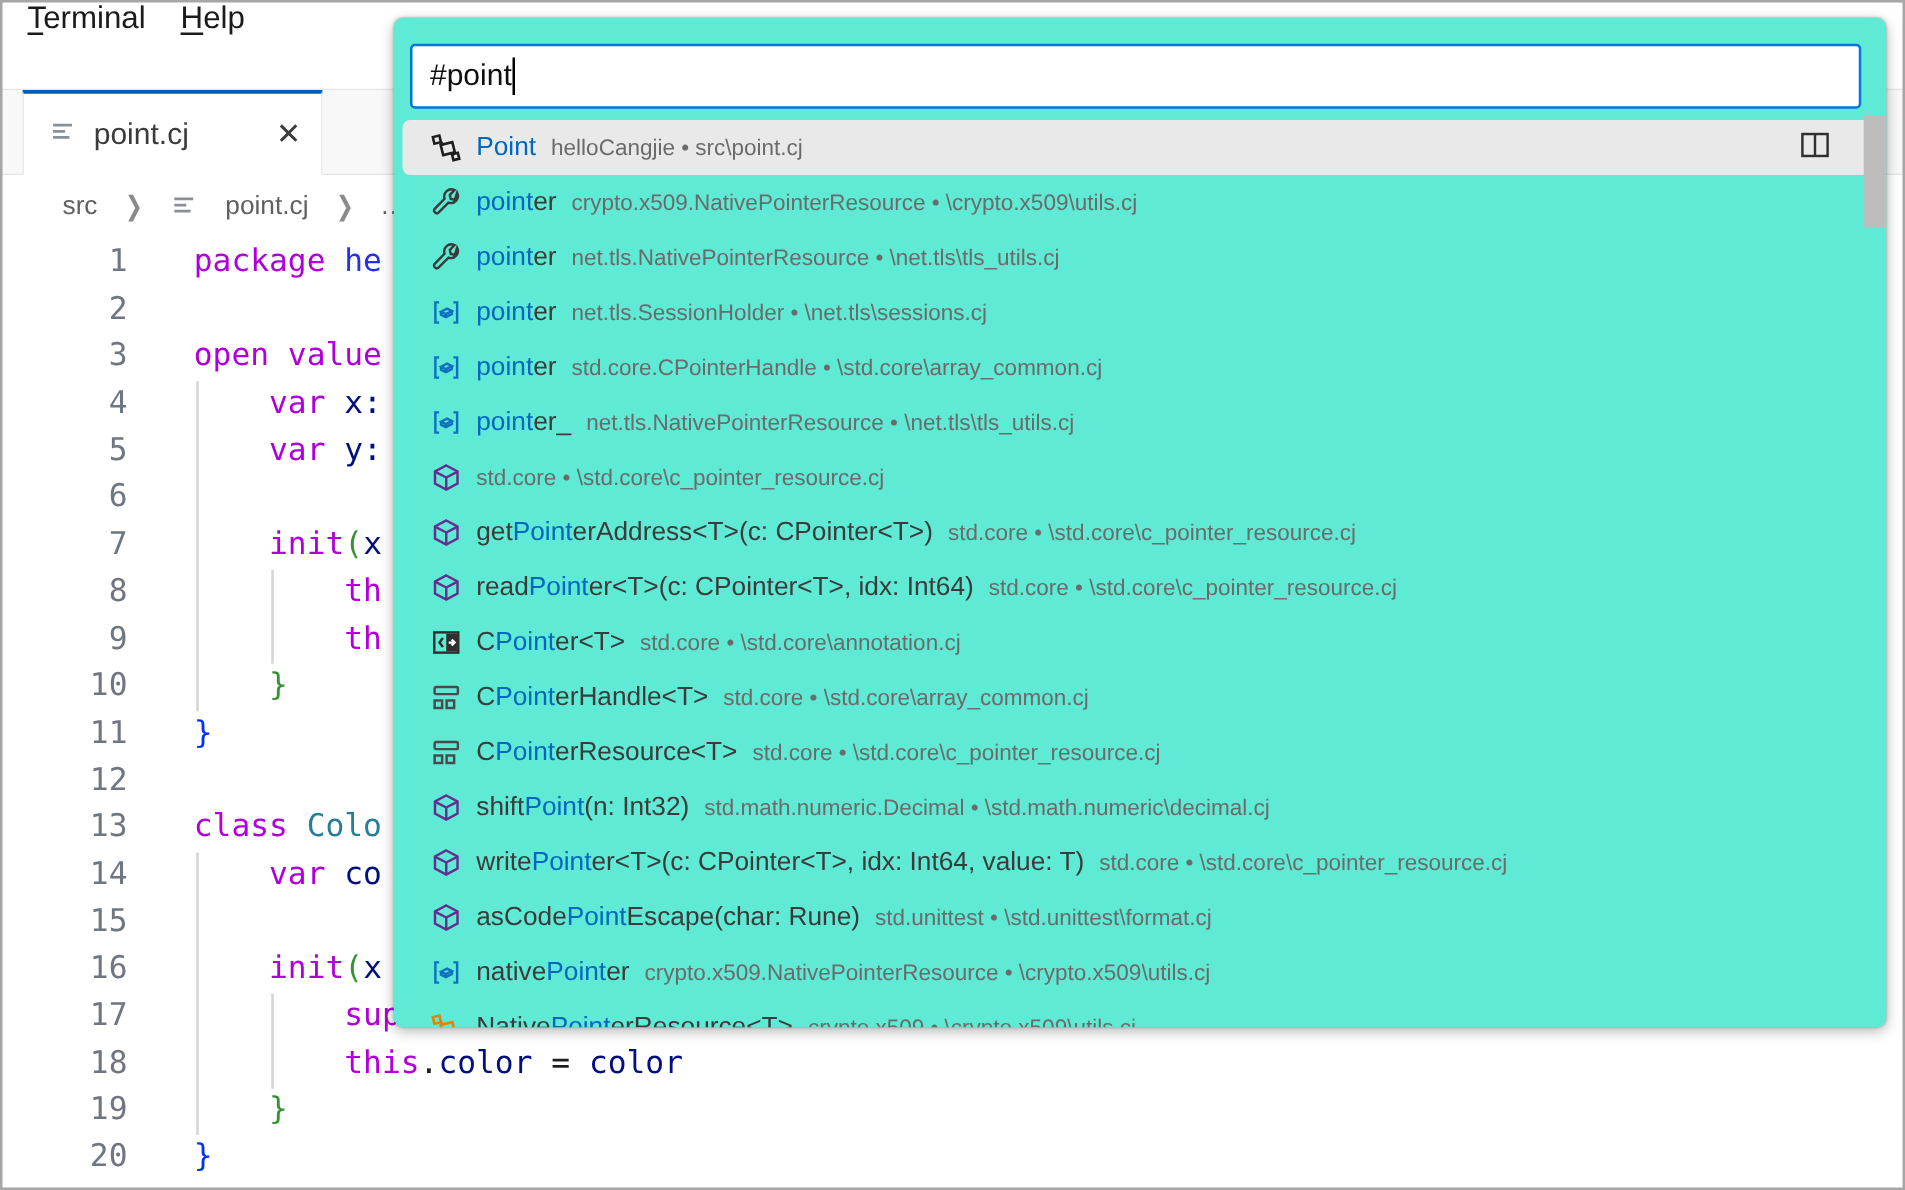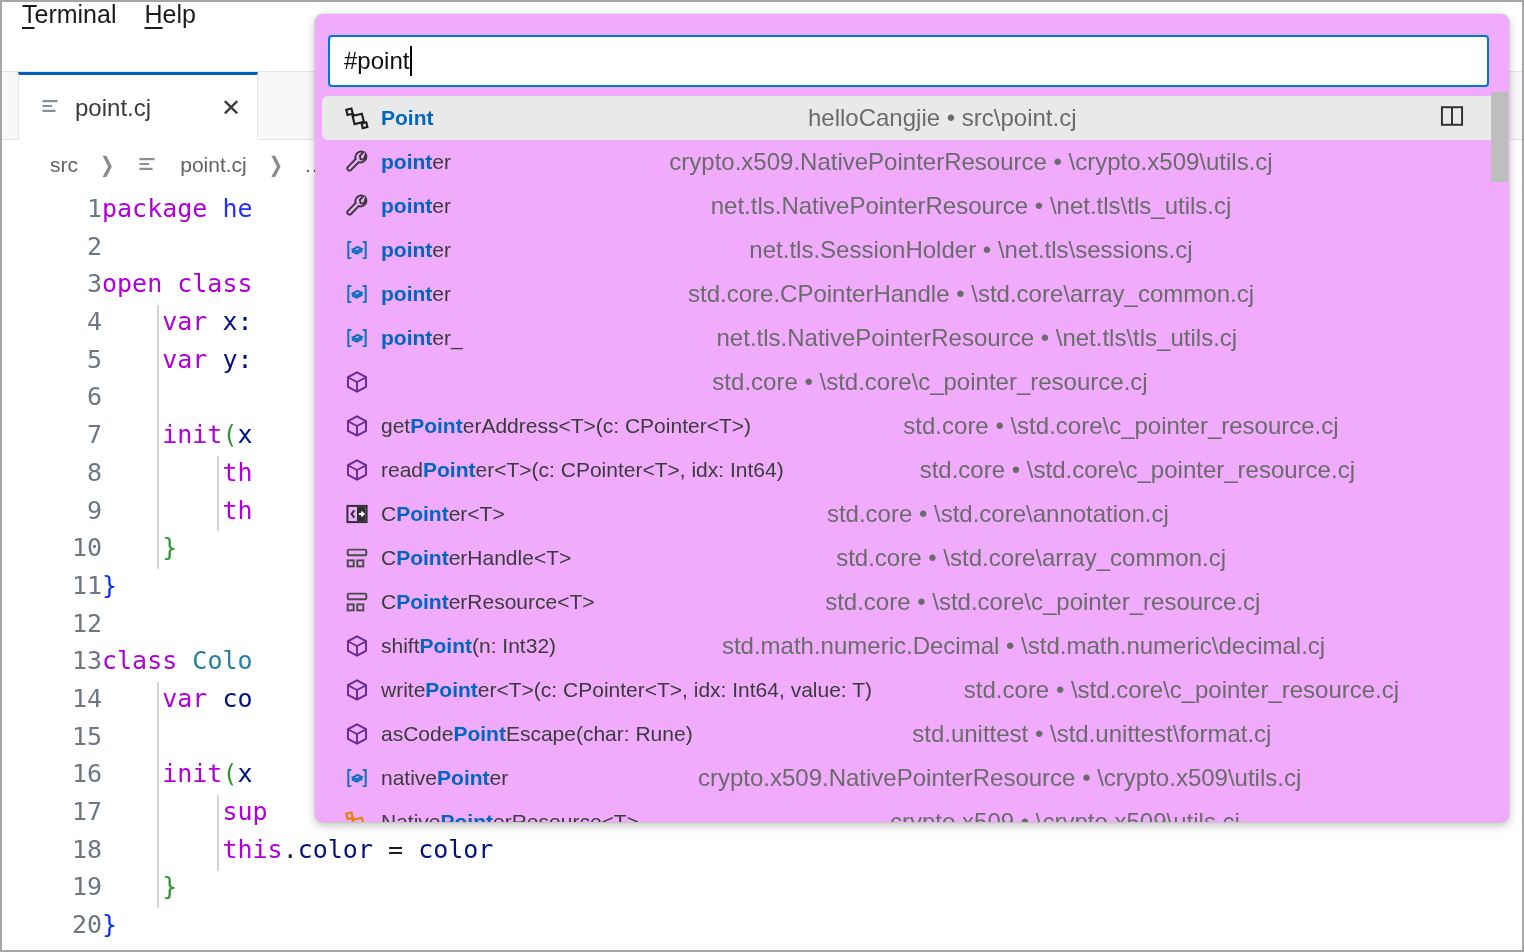--- a/index.html
+++ b/index.html
@@ -29,48 +29,48 @@
   .breadcrumbs { position:absolute; left:50px; top:140px; height:50px; display:flex; align-items:center;
                  gap:22px; font-size:21px; color:#616161; }
   .crumb-sep { font-size:17px; color:#8a8a8a; transform:scaleY(1.25); }
   .crumb-dots { letter-spacing:1px; }
 
   
   .editor { position:absolute; left:0; top:190px; width:100%; bottom:0; background:#fff;
             font-family:"DejaVu Sans Mono", monospace; font-size:25px; }
   .cl { height:37.7px; line-height:37.7px; white-space:pre; }
   .ln { display:inline-block; width:102px; text-align:right; color:#6e7681; }
-  .ct { color:#000; }
+  .ct { margin-left:53px; color:#000; }
   .tok-kw   { color:#af00db; }
   .tok-ns   { color:#2430f0; }
   .tok-navy { color:#001080; }
   .tok-type { color:#267f99; }
   .tok-g    { color:#319331; }
   .tok-b    { color:#0431fa; }
   .tok-pl   { color:#1f1f1f; }
   .guide { position:absolute; width:1.5px; background:#d4d4d4; }
 
   
-  .qp { position:absolute; left:315px; top:14px; width:1194px; height:808px; background:#f0abfc;
+  .qp { position:absolute; left:315px; top:14px; width:1194px; height:808px; background:#5eead4;
         border-radius:8px; box-shadow:0 3px 10px rgba(0,0,0,.26), 0 0 2px rgba(0,0,0,.18); z-index:20;
         overflow:hidden; }
   .qp-input { position:absolute; left:13px; top:21px; width:1161px; height:52px; background:#fff;
               border:2px solid #0078d4; border-radius:4px; display:flex; align-items:center;
               padding-left:14px; font-size:24px; color:#101010; cursor:text; }
   .caret { display:inline-block; width:2px; height:30px; background:#000; margin-left:1px; }
   .qp-list { position:absolute; left:0; right:0; top:82px; bottom:0; overflow:hidden; }
   .qp-row { height:44px; margin:0 7px; border-radius:6px; display:flex; align-items:center;
             padding:0 23px; cursor:pointer; }
   .qp-row.selected { background:#e9e9e9; }
   .qp-icon { width:24px; height:24px; flex:0 0 24px; display:flex; align-items:center; justify-content:center; }
   .qp-icon svg { width:24px; height:24px; }
   .qp-name { font-size:21px; color:#3b3b3b; margin-left:12px; white-space:pre; }
-  .qp-match { font-weight:bold; color:#0066bf; }
-  .qp-detail { font-size:24px; color:#6b6b6b; margin-left:12px; white-space:pre; overflow:hidden;
-               text-overflow:clip; flex:1 1 auto; min-width:0;text-align:center; }
+  .qp-match { font-weight:normal; color:#0066bf; }
+  .qp-detail { font-size:18px; color:#6b6b6b; margin-left:12px; white-space:pre; overflow:hidden;
+               text-overflow:clip; flex:1 1 auto; min-width:0; }
   .qp-side { margin-left:auto; margin-right:14px; flex:0 0 26px; cursor:pointer; }
   .qp-side svg { width:26px; height:26px; }
   .qp-thumb { position:absolute; left:1176px; top:78px; width:17px; height:90px; background:#bdbdbd; z-index:30; }
 
   .file-icon svg { width:22px; height:22px; }
 </style>
 </head>
 <body>
 
 <div class="menubar">
@@ -108,21 +108,21 @@
 </div>
 
 <div class="editor" id="editor">
   <div class="guide" style="left:157px; top:115px; height:264px;"></div>
   <div class="guide" style="left:217px; top:266px; height:75px;"></div>
   <div class="guide" style="left:157px; top:492px; height:226px;"></div>
   <div class="guide" style="left:217px; top:605px; height:76px;"></div>
   <div id="code-lines">
       <div class="cl"><span class="ln">1</span><span class="ct"><span class="tok-kw">package</span><span class="tok-pl"> </span><span class="tok-ns">he</span></span></div>
       <div class="cl"><span class="ln">2</span><span class="ct"></span></div>
-      <div class="cl"><span class="ln">3</span><span class="ct"><span class="tok-kw">open class</span></span></div>
+      <div class="cl"><span class="ln">3</span><span class="ct"><span class="tok-kw">open value</span></span></div>
       <div class="cl"><span class="ln">4</span><span class="ct"><span class="tok-pl">    </span><span class="tok-kw">var</span><span class="tok-pl"> </span><span class="tok-navy">x:</span></span></div>
       <div class="cl"><span class="ln">5</span><span class="ct"><span class="tok-pl">    </span><span class="tok-kw">var</span><span class="tok-pl"> </span><span class="tok-navy">y:</span></span></div>
       <div class="cl"><span class="ln">6</span><span class="ct"></span></div>
       <div class="cl"><span class="ln">7</span><span class="ct"><span class="tok-pl">    </span><span class="tok-kw">init</span><span class="tok-g">(</span><span class="tok-navy">x</span></span></div>
       <div class="cl"><span class="ln">8</span><span class="ct"><span class="tok-pl">        </span><span class="tok-kw">th</span></span></div>
       <div class="cl"><span class="ln">9</span><span class="ct"><span class="tok-pl">        </span><span class="tok-kw">th</span></span></div>
       <div class="cl"><span class="ln">10</span><span class="ct"><span class="tok-pl">    </span><span class="tok-g">}</span></span></div>
       <div class="cl"><span class="ln">11</span><span class="ct"><span class="tok-b">}</span></span></div>
       <div class="cl"><span class="ln">12</span><span class="ct"></span></div>
       <div class="cl"><span class="ln">13</span><span class="ct"><span class="tok-kw">class</span><span class="tok-pl"> </span><span class="tok-type">Colo</span></span></div>

